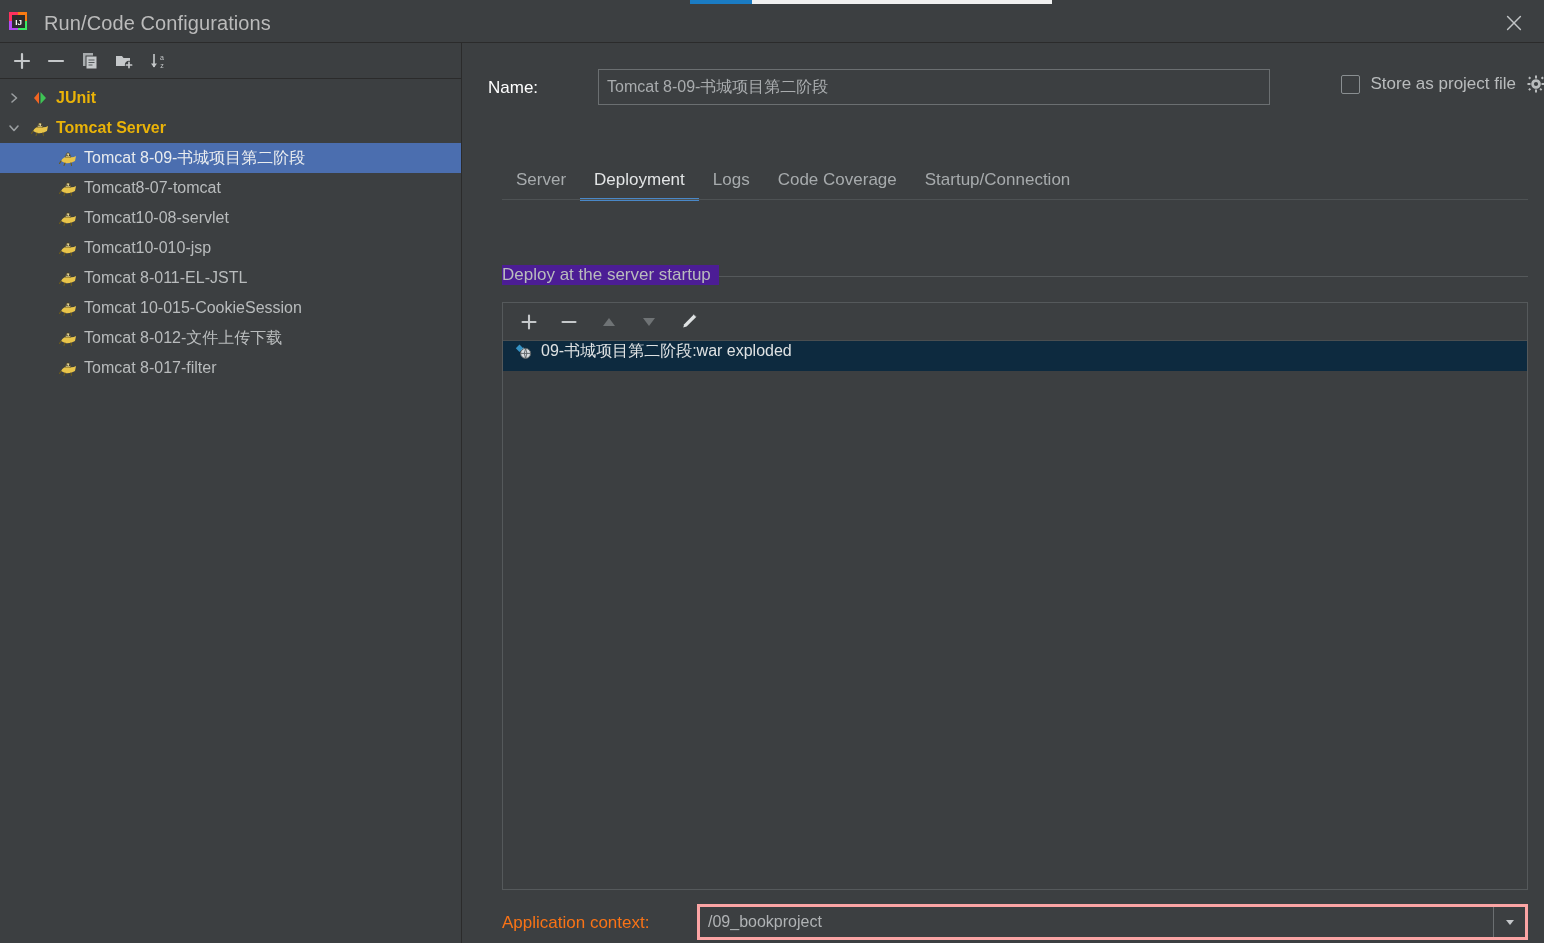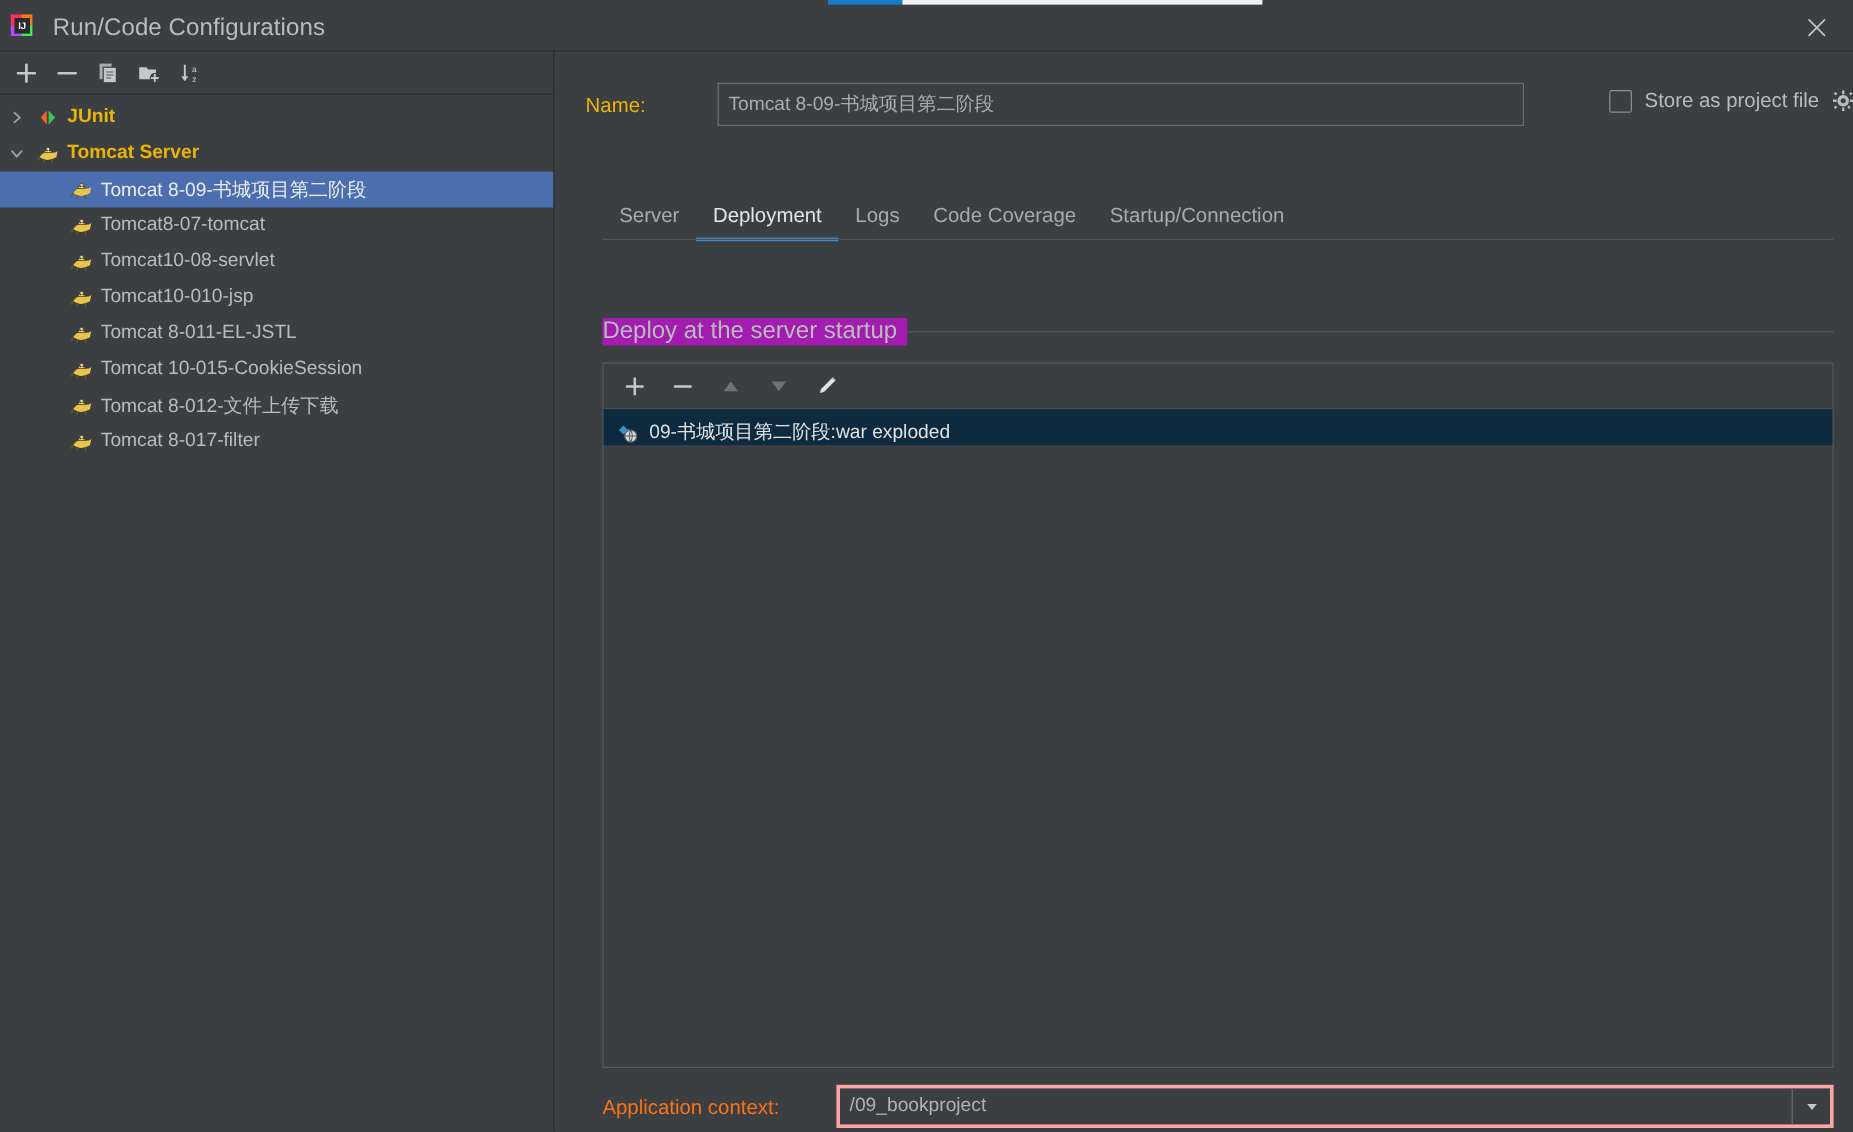--- a/index.html
+++ b/index.html
@@ -66,21 +66,21 @@
   .cat-icon svg { display:block; }
 
   
   #right-panel {
     position:absolute; top:43px; left:463px; width:1081px; height:900px;
     background:#3c3f41;
   }
 
   
   #name-row { position:absolute; top:26px; left:25px; width:1040px; height:38px; }
-  #name-label { position:absolute; left:0; top:9px; font-size:17px; color:#eab308; }
+  #name-label { position:absolute; left:0; top:9px; font-size:17px; color:#ffffff; }
   #name-input {
     position:absolute; left:110px; top:0; width:672px; height:36px;
     background:#3c3f41; border:1px solid #6b6f71; color:#a9acae;
     font-family:"Liberation Sans", sans-serif; font-size:16px;
     padding:0 8px; outline:none;
   }
   #store-wrap {
     position:absolute; right:-18px; top:5px; display:flex; align-items:center; gap:10px; cursor:pointer;
   }
   #store-box {
@@ -101,42 +101,42 @@
   .tab.active { color:#e3e5e6; }
   .tab.active::after {
     content:""; position:absolute; left:0; right:0; bottom:0; height:3px; background:#4a88c7;
   }
   #tab-underline {
     position:absolute; top:156px; left:39px; width:1026px; height:1px; background:#4e5254;
   }
 
   
   #group-label {
-    position:absolute; top:222px; left:39px; font-size:20px; color:#b9bcbd;
-    background:#a21caf; padding-right:8px; z-index:2;
+    position:absolute; top:222px; left:39px; font-size:17px; color:#b9bcbd;
+    background:#4c1d95; padding-right:8px; z-index:2;
   }
   #group-line {
     position:absolute; top:233px; left:255px; width:810px; height:1px; background:#55595b;
   }
 
   
   #deploy-panel {
     position:absolute; top:259px; left:39px; width:1026px; height:588px;
     border:1px solid #55595b; background:#3c3f41;
   }
   #deploy-toolbar {
     height:38px; display:flex; align-items:center; padding-left:8px; gap:4px;
     border-bottom:1px solid #4a4e50;
   }
   .dtb {
     width:36px; height:30px; display:flex; align-items:center; justify-content:center; cursor:pointer;
   }
   #deploy-list { position:relative; }
   .deploy-row {
-    height:30px; display:flex; align-items:flex-end; padding-left:10px; gap:8px;
+    height:30px; display:flex; align-items:flex-start; padding-left:10px; gap:8px;
     color:#c8cbcc; font-size:16px; cursor:pointer; white-space:nowrap;
   }
   .deploy-row.selected { background:#0d2a3f; color:#dfe2e3; }
   .deploy-row .dep-icon { width:20px; height:20px; display:flex; align-items:center; justify-content:center; }
 
   
   #ctx-row { position:absolute; top:861px; left:39px; width:1026px; height:38px; }
   #ctx-label { position:absolute; left:0; top:9px; font-size:17px; color:#f97316; }
   #ctx-field {
     position:absolute; left:195px; top:0; width:831px; height:36px;

